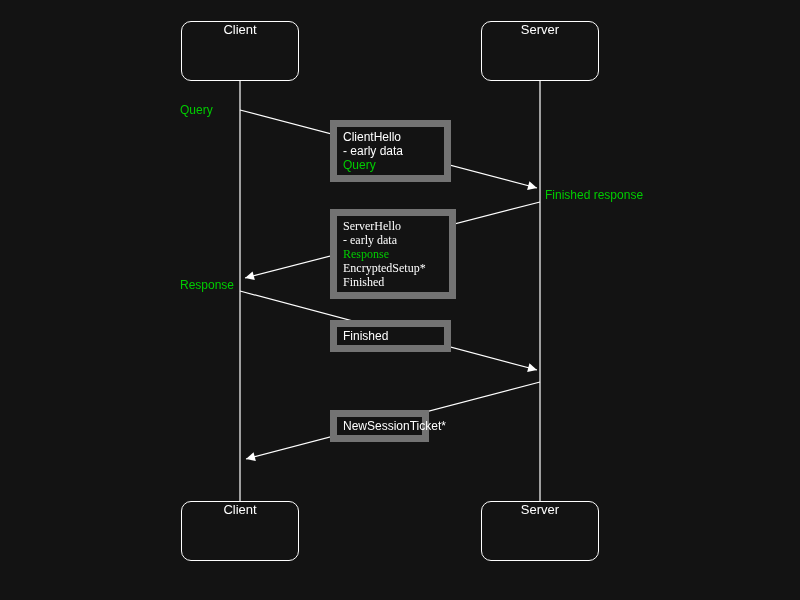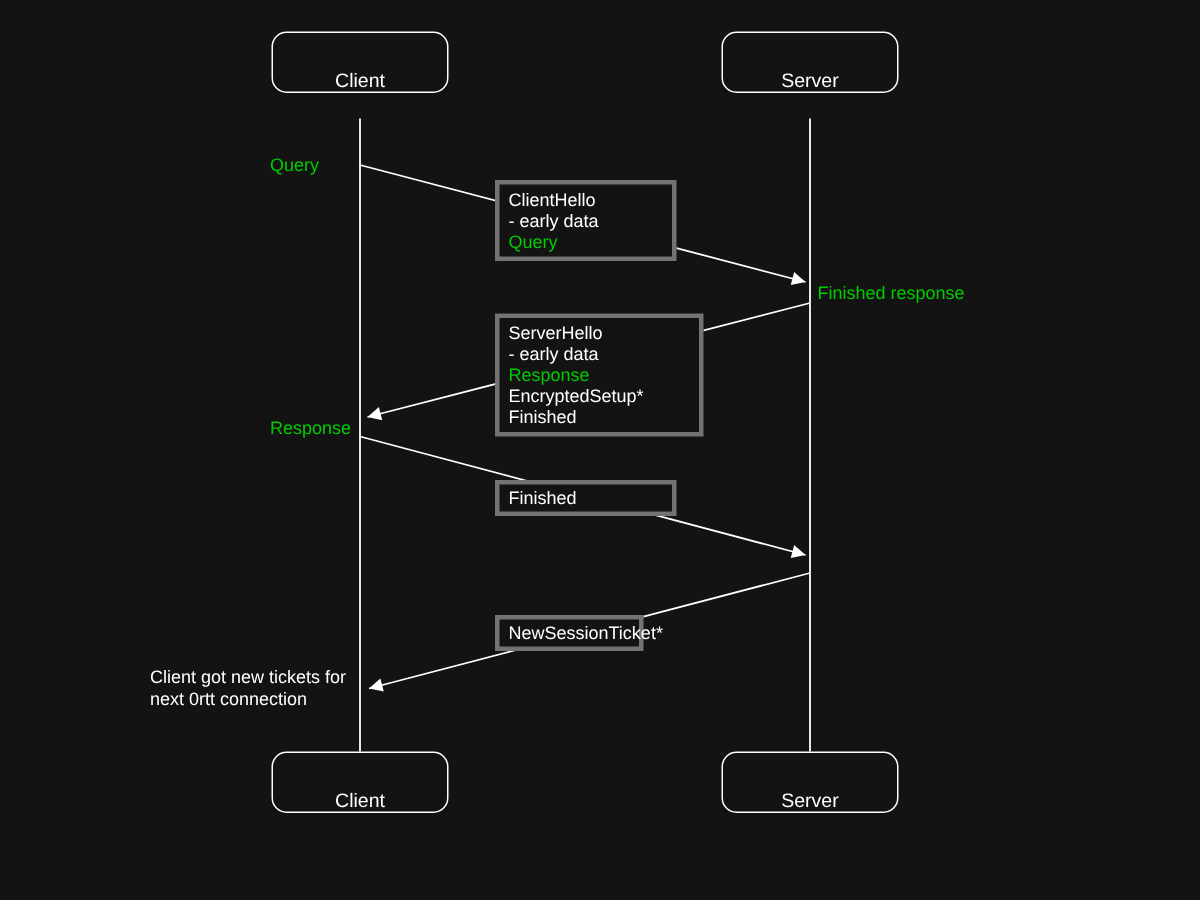--- a/index.html
+++ b/index.html
@@ -16,48 +16,48 @@
     overflow: hidden;
   }
   .wires {
     position: absolute;
     left: 0;
     top: 0;
   }
   .actor {
     position: absolute;
     width: 118px;
-    height: 41px;
+    height: 60px;
     box-sizing: border-box;
     border: 1px solid #ffffff;
     border-radius: 10px;
     background: #131313;
     color: #ffffff;
     font-size: 13px;
     display: flex;
-    align-items: flex-end;
+    align-items: flex-start;
     justify-content: center;
   }
   .actor.client-top  { left: 181px; top: 21px; }
   .actor.server-top  { left: 481px; top: 21px; }
   .actor.client-bot  { left: 181px; top: 501px; }
   .actor.server-bot  { left: 481px; top: 501px; }
 
   .msgbox {
     position: absolute;
     box-sizing: border-box;
-    border: 3px solid #737373;
+    border: 7px solid #737373;
     background: #131313;
     color: #ffffff;
     font-size: 12px;
     line-height: 14px;
     padding: 3px 6px;
   }
   .msgbox.m1 { left: 330px; top: 120px; width: 121px; }
-  .msgbox.m2 { left: 330px; top: 209px; width: 139px; }
+  .msgbox.m2 { left: 330px; top: 209px; width: 126px; font-family: Liberation Serif, serif; }
   .msgbox.m3 { left: 330px; top: 320px; width: 121px; padding-top: 2px; padding-bottom: 2px; }
   .msgbox.m4 { left: 330px; top: 410px; width: 99px; padding-top: 2px; padding-bottom: 2px; }
 
   .green { color: #00cc00; }
 
   .freelabel {
     position: absolute;
     font-size: 12px;
     color: #00cc00;
     white-space: nowrap;
@@ -128,18 +128,14 @@
   </div>
 
   <div class="msgbox m3">
     <div>Finished</div>
   </div>
 
   <div class="msgbox m4">
     <div>NewSessionTicket*</div>
   </div>
 
-  <div class="note">
-    <div>Client got new tickets for</div>
-    <div>next 0rtt connection</div>
-  </div>
 
 </div>
 
 </body></html>

